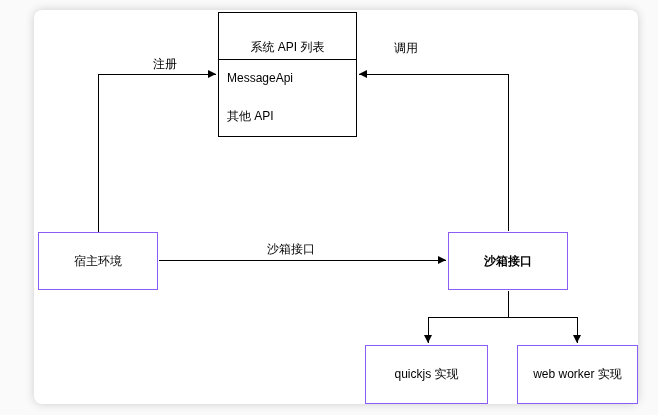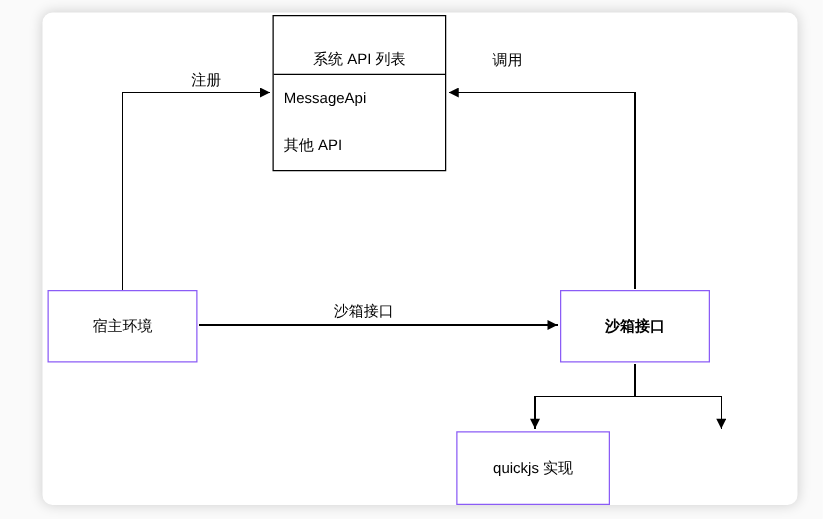--- a/index.html
+++ b/index.html
@@ -125,20 +125,21 @@
     <div class="api-list-row">MessageApi</div>
     <div class="api-list-row">其他 API</div>
   </div>
 
   <div class="node node-host">宿主环境</div>
 
   <div class="node node-sandbox">沙箱接口</div>
 
   <div class="node node-quickjs">quickjs 实现</div>
 
+  <div class="node node-webworker">web worker 实现</div>
 
   <div class="edge-label label-register">注册</div>
 
   <div class="edge-label label-call">调用</div>
 
   <div class="edge-label label-execute">沙箱接口</div>
 
 </div>
 
 </body></html>

